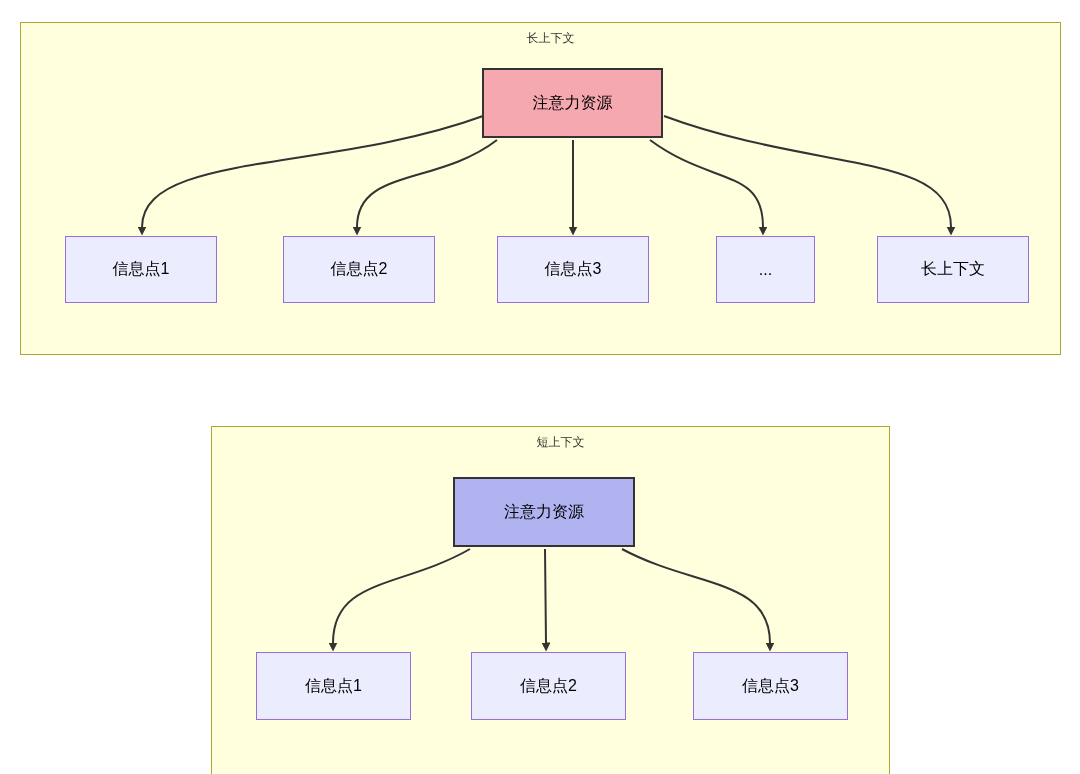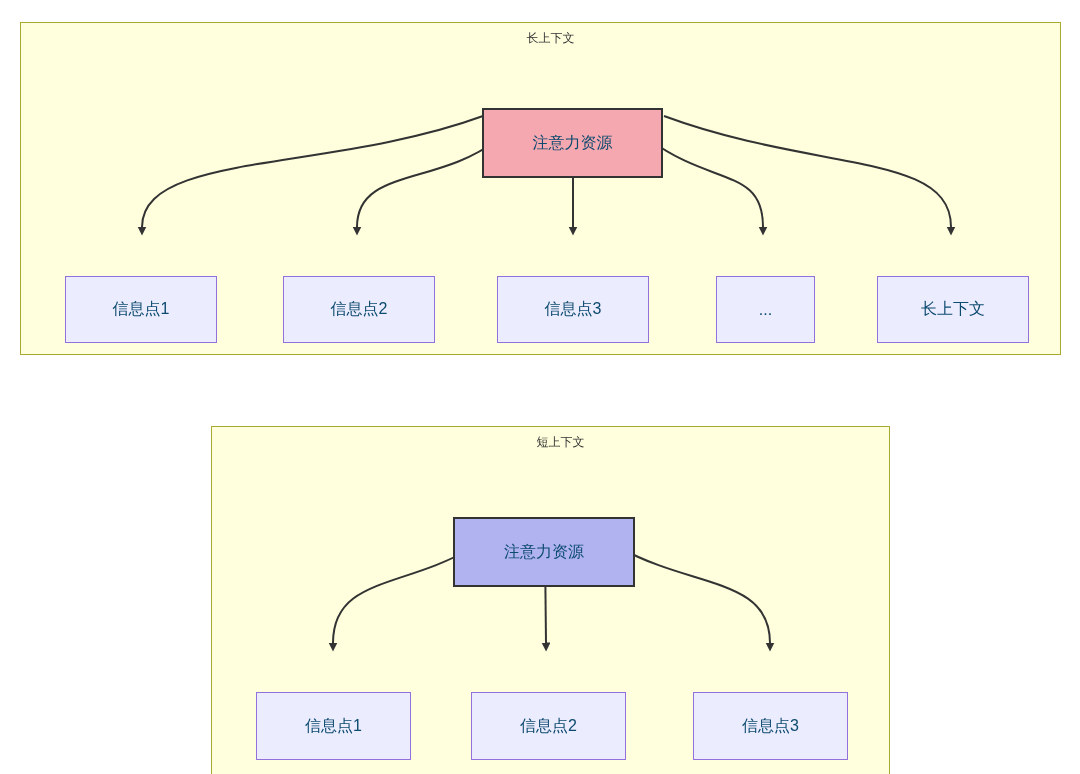--- a/index.html
+++ b/index.html
@@ -32,23 +32,22 @@
     font-weight: 400;
     padding-left: 20px;
   }
   .node {
     position: absolute;
     box-sizing: border-box;
     display: flex;
     align-items: center;
     justify-content: center;
     font-size: 16px;
-    color: #0c4a6e;
+    color: #000000;
     text-align: left;
-    margin-top: 40px;
   }
   .attention-node {
     border: 2px solid #333333;
     z-index: 3;
   }
   .attention-long { background: #f6a8b0; }
   .attention-short { background: #b0b3f0; }
   .info-node {
     background: #ececff;
     border: 1px solid #9370db;

